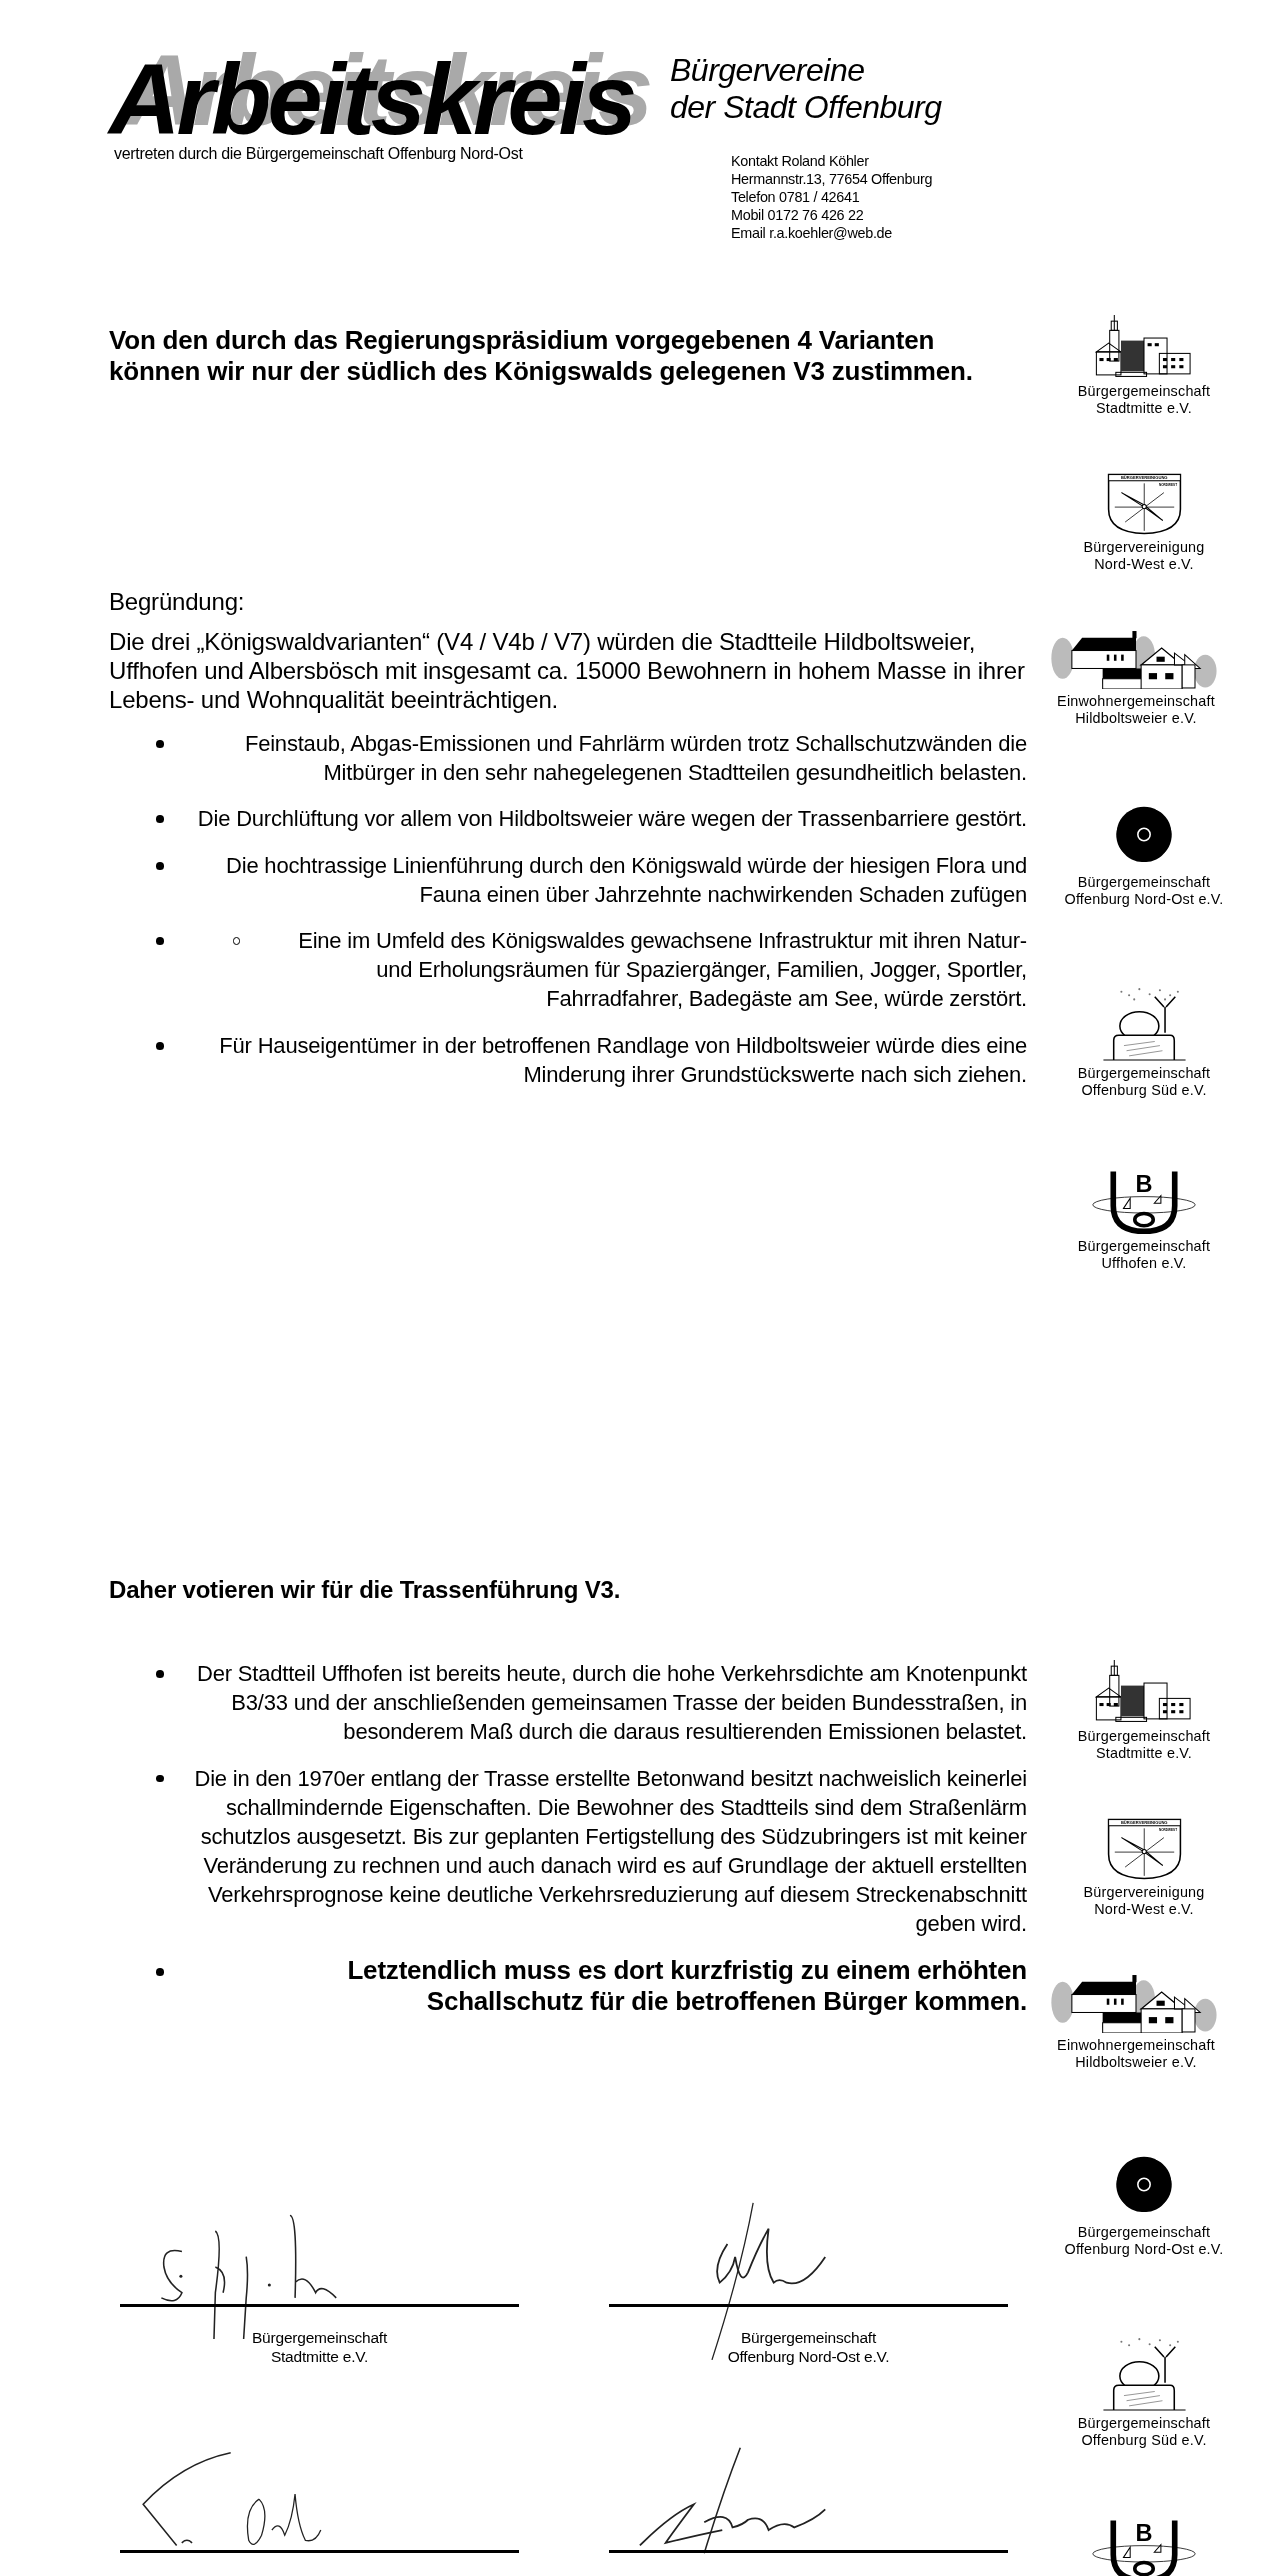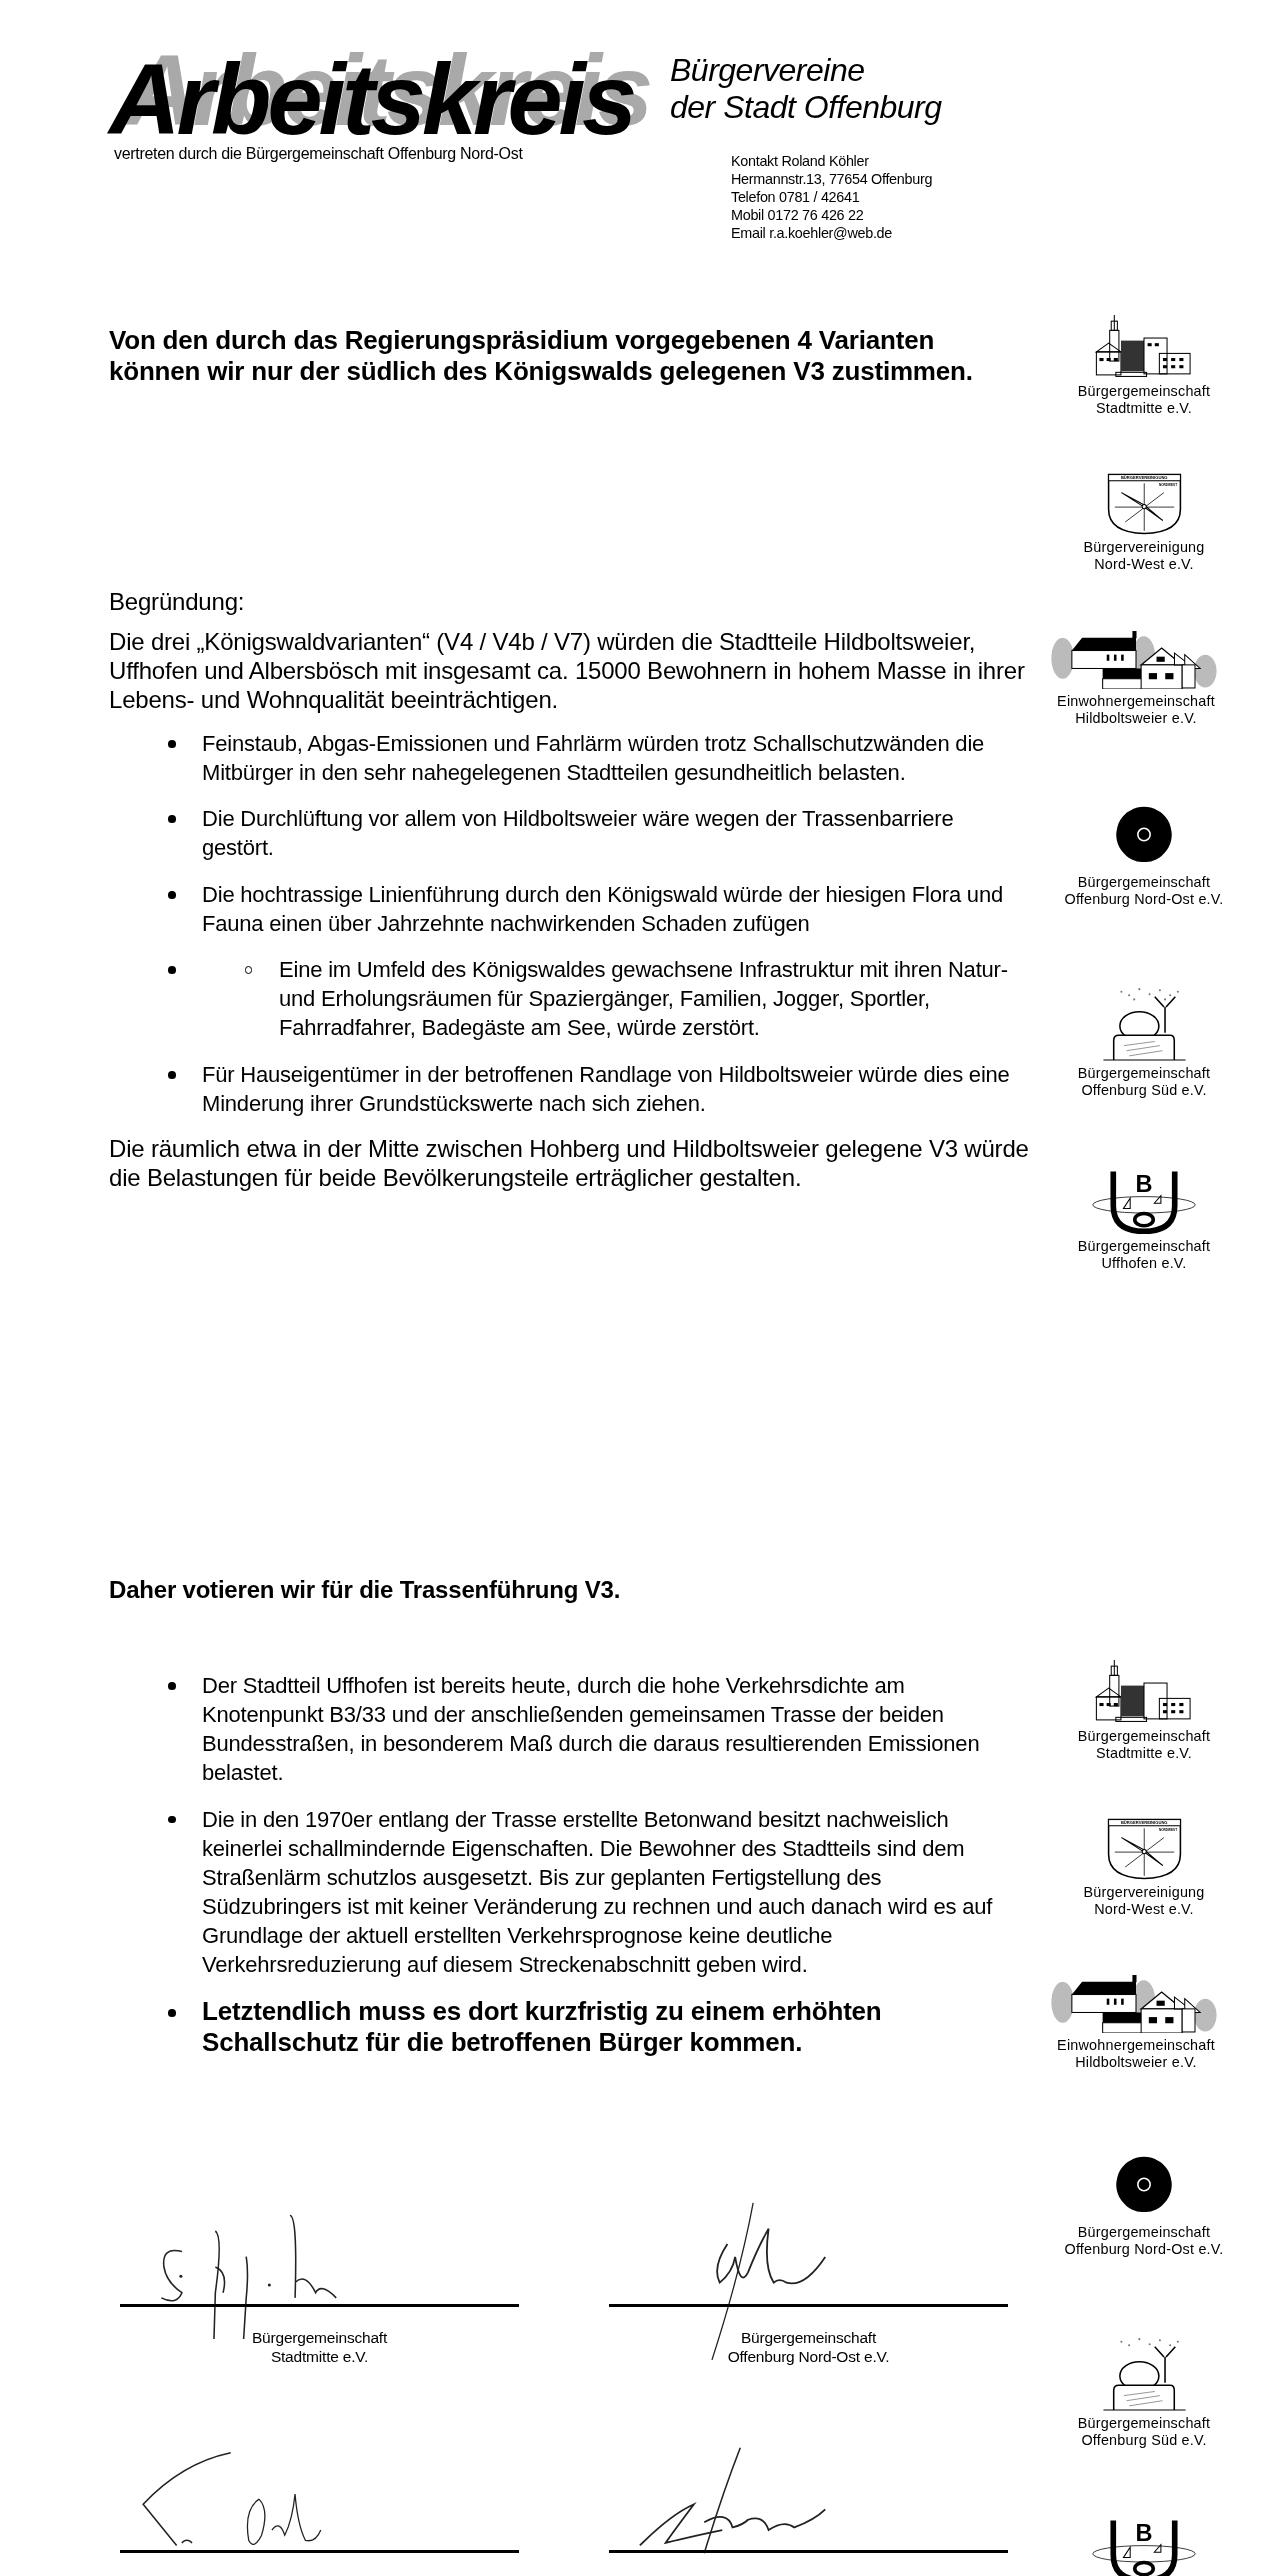--- a/index.html
+++ b/index.html
@@ -21,21 +21,21 @@
     position: absolute; left: 670px; top: 52px; font-style: italic;
     font-size: 32px; line-height: 37px; letter-spacing: -0.5px;
   }
   .rep-line { position: absolute; left: 114px; top: 145px; font-size: 16px; letter-spacing: -0.3px; }
   .contact { position: absolute; left: 731px; top: 152px; font-size: 14.4px; line-height: 18px; letter-spacing: -0.3px; }
 
   
   .col { position: absolute; left: 109px; width: 922px; }
   .lead { font-weight: 700; font-size: 26px; line-height: 31px; letter-spacing: -0.2px; margin: 0; }
   .body-text { font-size: 24px; line-height: 29px; margin: 0; letter-spacing: -0.2px; }
-  ul.bul { list-style: none; margin: 16px; padding: 0; }
+  ul.bul { list-style: none; margin: 4px; padding: 0; text-align: right; }
   ul.bul > li { position: relative; padding-left: 77px; font-size: 22px; line-height: 29px; letter-spacing: -0.2px; margin-bottom: 17.5px; }
   ul.bul > li .dot { position: absolute; left: 43px; top: 11.3px; width: 7.7px; height: 7.7px; border-radius: 50%; background: #000; }
   ul.sub { list-style: none; margin: 17.5px 0 0 0; padding: 0; }
   ul.sub > li { position: relative; padding-left: 77px; margin-bottom: 24px; }
   ul.sub > li .ring { position: absolute; left: 43px; top: 11.3px; width: 7.2px; height: 7.2px; border-radius: 50%; border: 1.3px solid #000; box-sizing: border-box; }
   .strong-li { font-weight: 700; font-size: 26px !important; line-height: 31px !important; }
 
   
   .logo { position: absolute; width: 170px; text-align: center; }
   .logo svg { display: block; margin: 0 auto; }
@@ -92,21 +92,20 @@
           <span class="ring"></span>
           <div>Eine im Umfeld des Königswaldes gewachsene Infrastruktur mit ihren Natur- und Erholungsräumen für Spaziergänger, Familien, Jogger, Sportler, Fahrradfahrer, Badegäste am See, würde zerstört.</div>
         </li>
       </ul>
     </li>
     <li style="margin-bottom:7.2px;">
       <span class="dot"></span>
       <div>Für Hauseigentümer in der betroffenen Randlage von Hildboltsweier würde dies eine Minderung ihrer Grundstückswerte nach sich ziehen.</div>
     </li>
   </ul>
-  <p class="body-text">Die räumlich etwa in der Mitte zwischen Hohberg und Hildboltsweier gelegene V3 würde die Belastungen für beide Bevölkerungsteile erträglicher gestalten.</p>
 </div>
 
 <div class="col" style="top:1575px;">
   <p class="body-text" style="font-weight:700;">Daher votieren wir für die Trassenführung V3.</p>
 </div>
 <div class="col" style="top:1655px;">
   <ul class="bul">
     <li>
       <span class="dot"></span>
       <div>Der Stadtteil Uffhofen ist bereits heute, durch die hohe Verkehrsdichte am Knotenpunkt B3/33 und der anschließenden gemeinsamen Trasse der beiden Bundesstraßen, in besonderem Maß durch die daraus resultierenden Emissionen belastet.</div>

